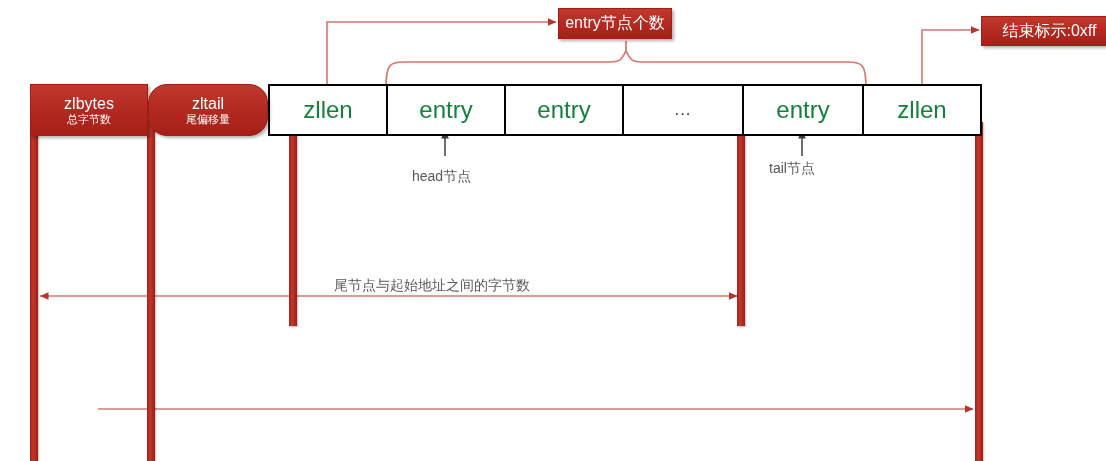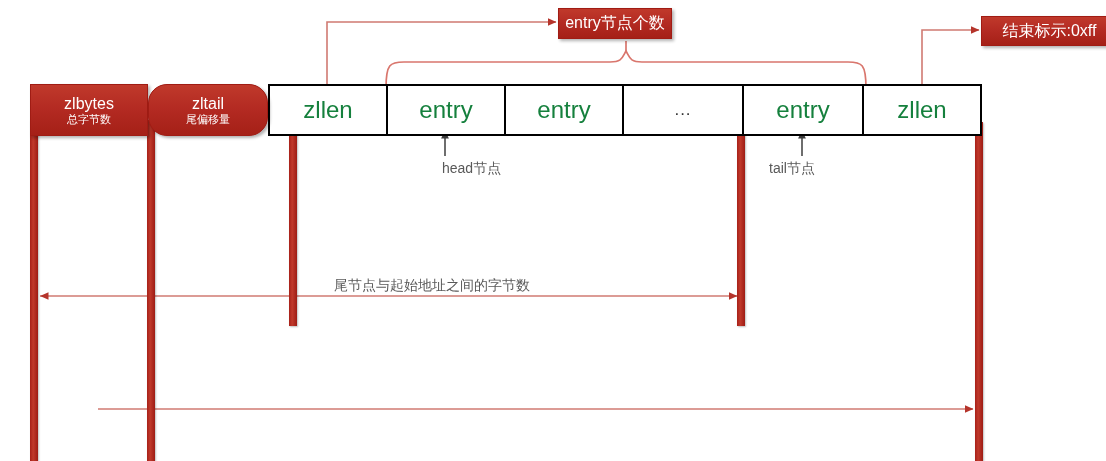--- a/index.html
+++ b/index.html
@@ -162,21 +162,21 @@
     <span class="l2">尾偏移量</span>
   </div>
 
   <div class="callout" style="left:558px; top:8px; width:114px; height:31px;">
     <span>entry节点个数</span>
   </div>
   <div class="callout" style="left:981px; top:16px; width:137px; height:30px;">
     <span>结束标示:0xff</span>
   </div>
 
-  <div class="annot" style="left:412px; top:160px;margin-left:30px;">
+  <div class="annot" style="left:412px; top:168px;">
     <span>head节点</span>
   </div>
   <div class="annot" style="left:769px; top:160px;">
     <span>tail节点</span>
   </div>
   <div class="annot" style="left:334px; top:277px;">
     <span>尾节点与起始地址之间的字节数</span>
   </div>
 
 </div>

